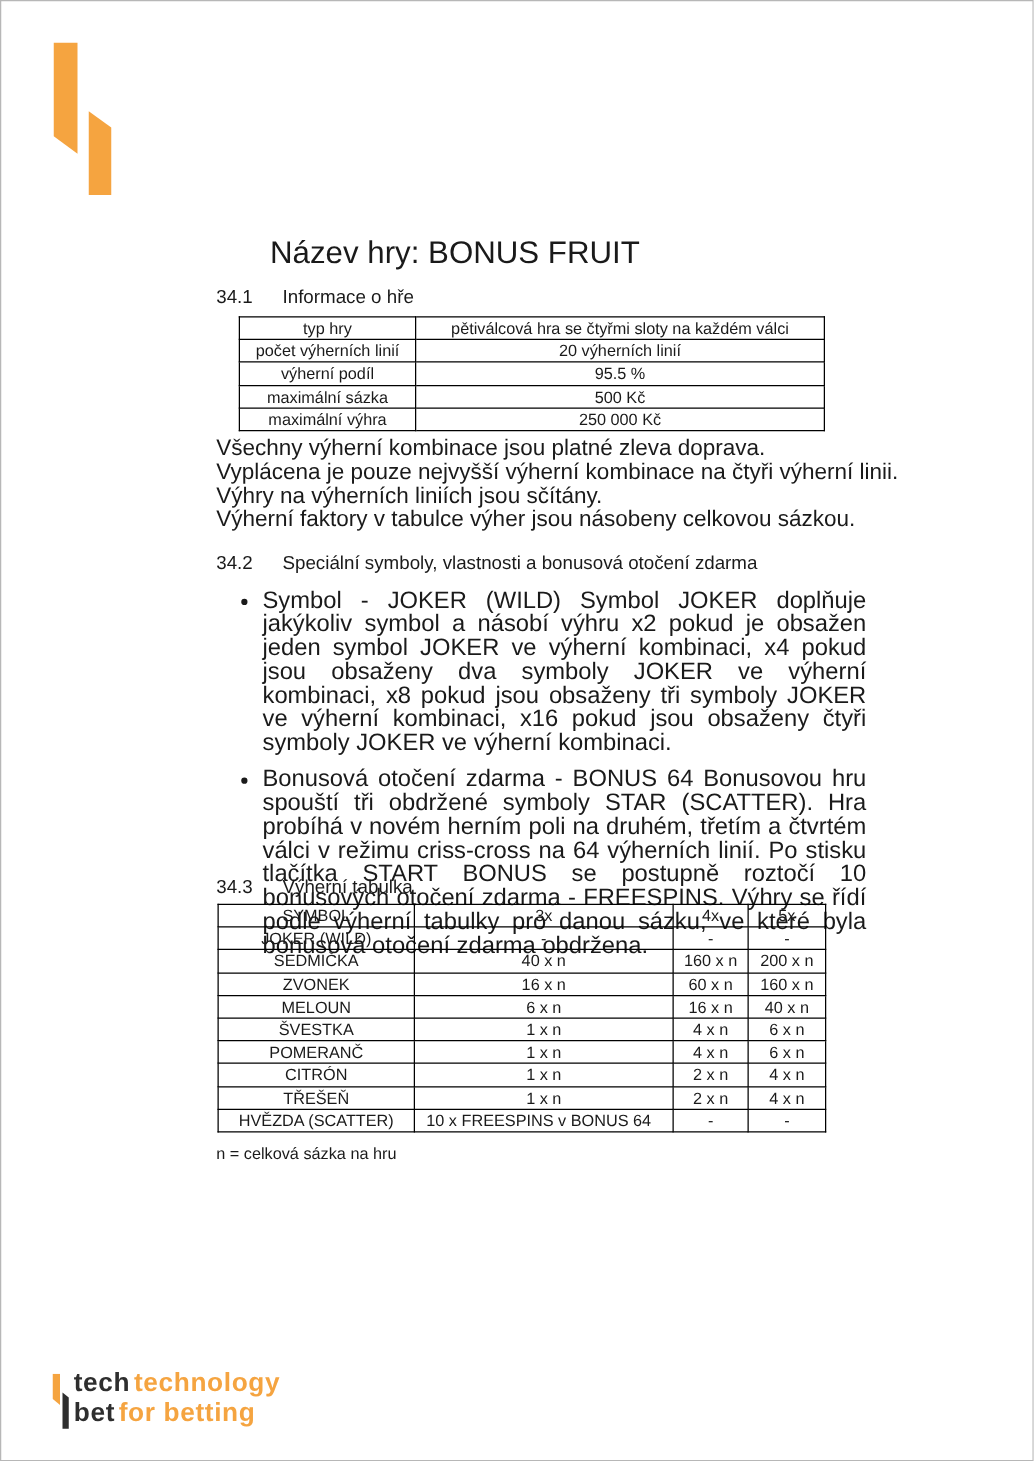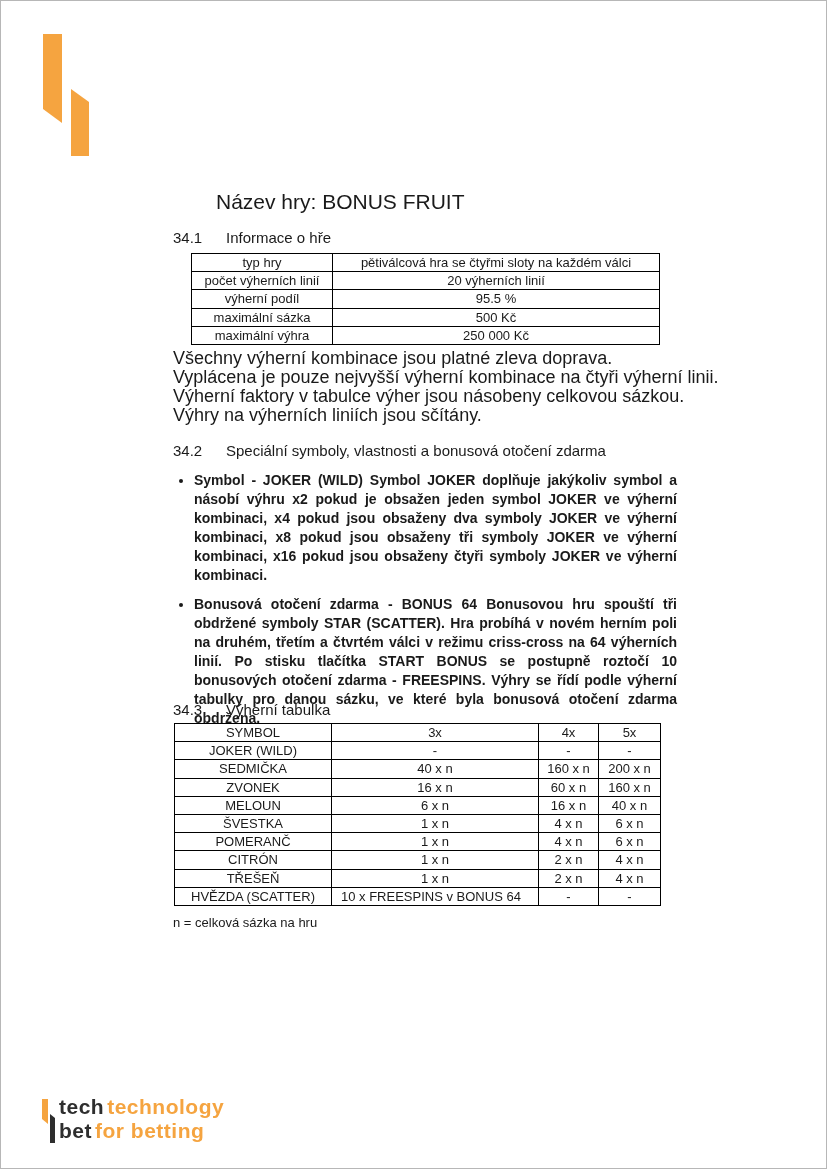--- a/index.html
+++ b/index.html
@@ -17,21 +17,21 @@
     border:1px solid var(--page-border);
     box-sizing:border-box;
     font-family:"Liberation Sans","DejaVu Sans",sans-serif;
     color:var(--text);
     overflow:hidden;
   }
   .abs{position:absolute;}
 
   .doc-title{
     left:215px;top:189px;
-    font-size:21px;line-height:24px;
+    font-size:25px;line-height:24px;
     white-space:nowrap;
   }
   .section-heading{
     left:172px;
     display:flex;
     font-size:15px;line-height:19px;
     white-space:nowrap;
   }
   .sec-num{width:53px;flex:0 0 53px;}
 
@@ -45,23 +45,23 @@
   }
   .info-table{left:190px;top:252px;width:468px;}
   .pay-table{left:173px;top:722px;width:486px;}
   .cell-left{text-align:left;padding-left:9px;}
 
   .rules{
     left:172px;top:348px;
     font-size:18px;line-height:19px;
   }
   .bullets{
-    left:179px;top:470px;width:483px;
+    left:195px;top:470px;width:483px;
     margin:0;padding-left:14px;
-    font-size:14px;line-height:19px;font-weight:bold;
+    font-size:19px;line-height:19px;
   }
   .bullets li{text-align:justify;}
   .bullets li + li{margin-top:10px;}
 
   .footnote{left:172px;top:913px;font-size:13px;line-height:17px;}
 
   .footer-logo{left:41px;top:1094px;display:flex;align-items:flex-start;}
   .footer-mark{margin-top:4px;}
   .brand-text{margin-left:3px;font-size:21px;line-height:24px;white-space:nowrap;}
   .brand-dark{font-weight:700;color:var(--brand-dark);letter-spacing:0.5px;}
@@ -109,22 +109,22 @@
       <tr>
         <td>maximální výhra</td>
         <td>250 000 Kč</td>
       </tr>
     </tbody>
   </table>
 
   <div class="abs rules">
     <div>Všechny výherní kombinace jsou platné zleva doprava.</div>
     <div>Vyplácena je pouze nejvyšší výherní kombinace na čtyři výherní linii.</div>
+    <div>Výhry na výherních liniích jsou sčítány.</div>
     <div>Výherní faktory v tabulce výher jsou násobeny celkovou sázkou.</div>
-    <div>Výhry na výherních liniích jsou sčítány.</div>
   </div>
 
   <div class="abs section-heading" style="top:440px">
     <span class="sec-num">34.2</span>
     <span>Speciální symboly, vlastnosti a bonusová otočení zdarma</span>
   </div>
 
   <ul class="abs bullets">
     <li>Symbol - JOKER (WILD) Symbol JOKER doplňuje jakýkoliv symbol a násobí výhru x2 pokud je obsažen jeden symbol JOKER ve výherní kombinaci, x4 pokud jsou obsaženy dva symboly JOKER ve výherní kombinaci, x8 pokud jsou obsaženy tři symboly JOKER ve výherní kombinaci, x16 pokud jsou obsaženy čtyři symboly JOKER ve výherní kombinaci.</li>
     <li>Bonusová otočení zdarma - BONUS 64 Bonusovou hru spouští tři obdržené symboly STAR (SCATTER). Hra probíhá v novém herním poli na druhém, třetím a čtvrtém válci v režimu criss-cross na 64 výherních linií. Po stisku tlačítka START BONUS se postupně roztočí 10 bonusových otočení zdarma - FREESPINS. Výhry se řídí podle výherní tabulky pro danou sázku, ve které byla bonusová otočení zdarma obdržena.</li>

